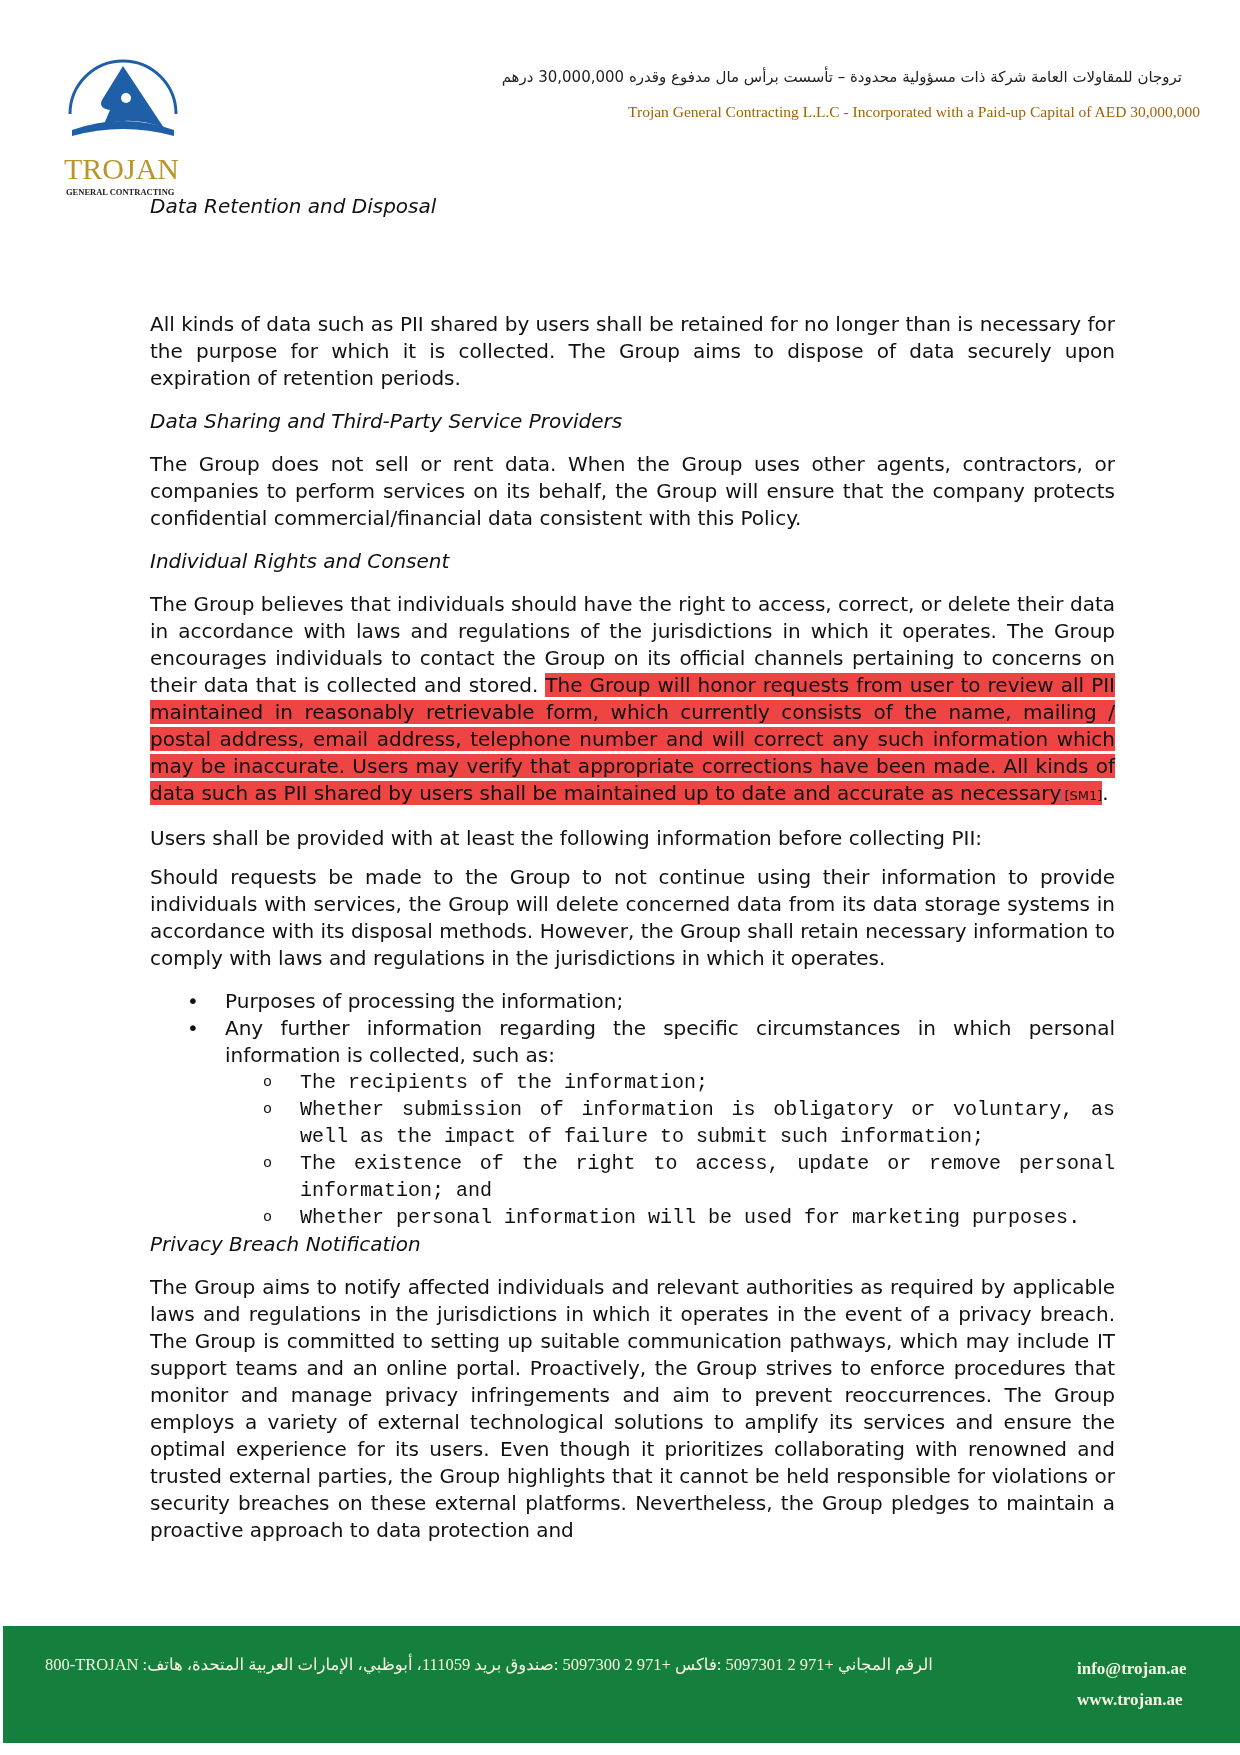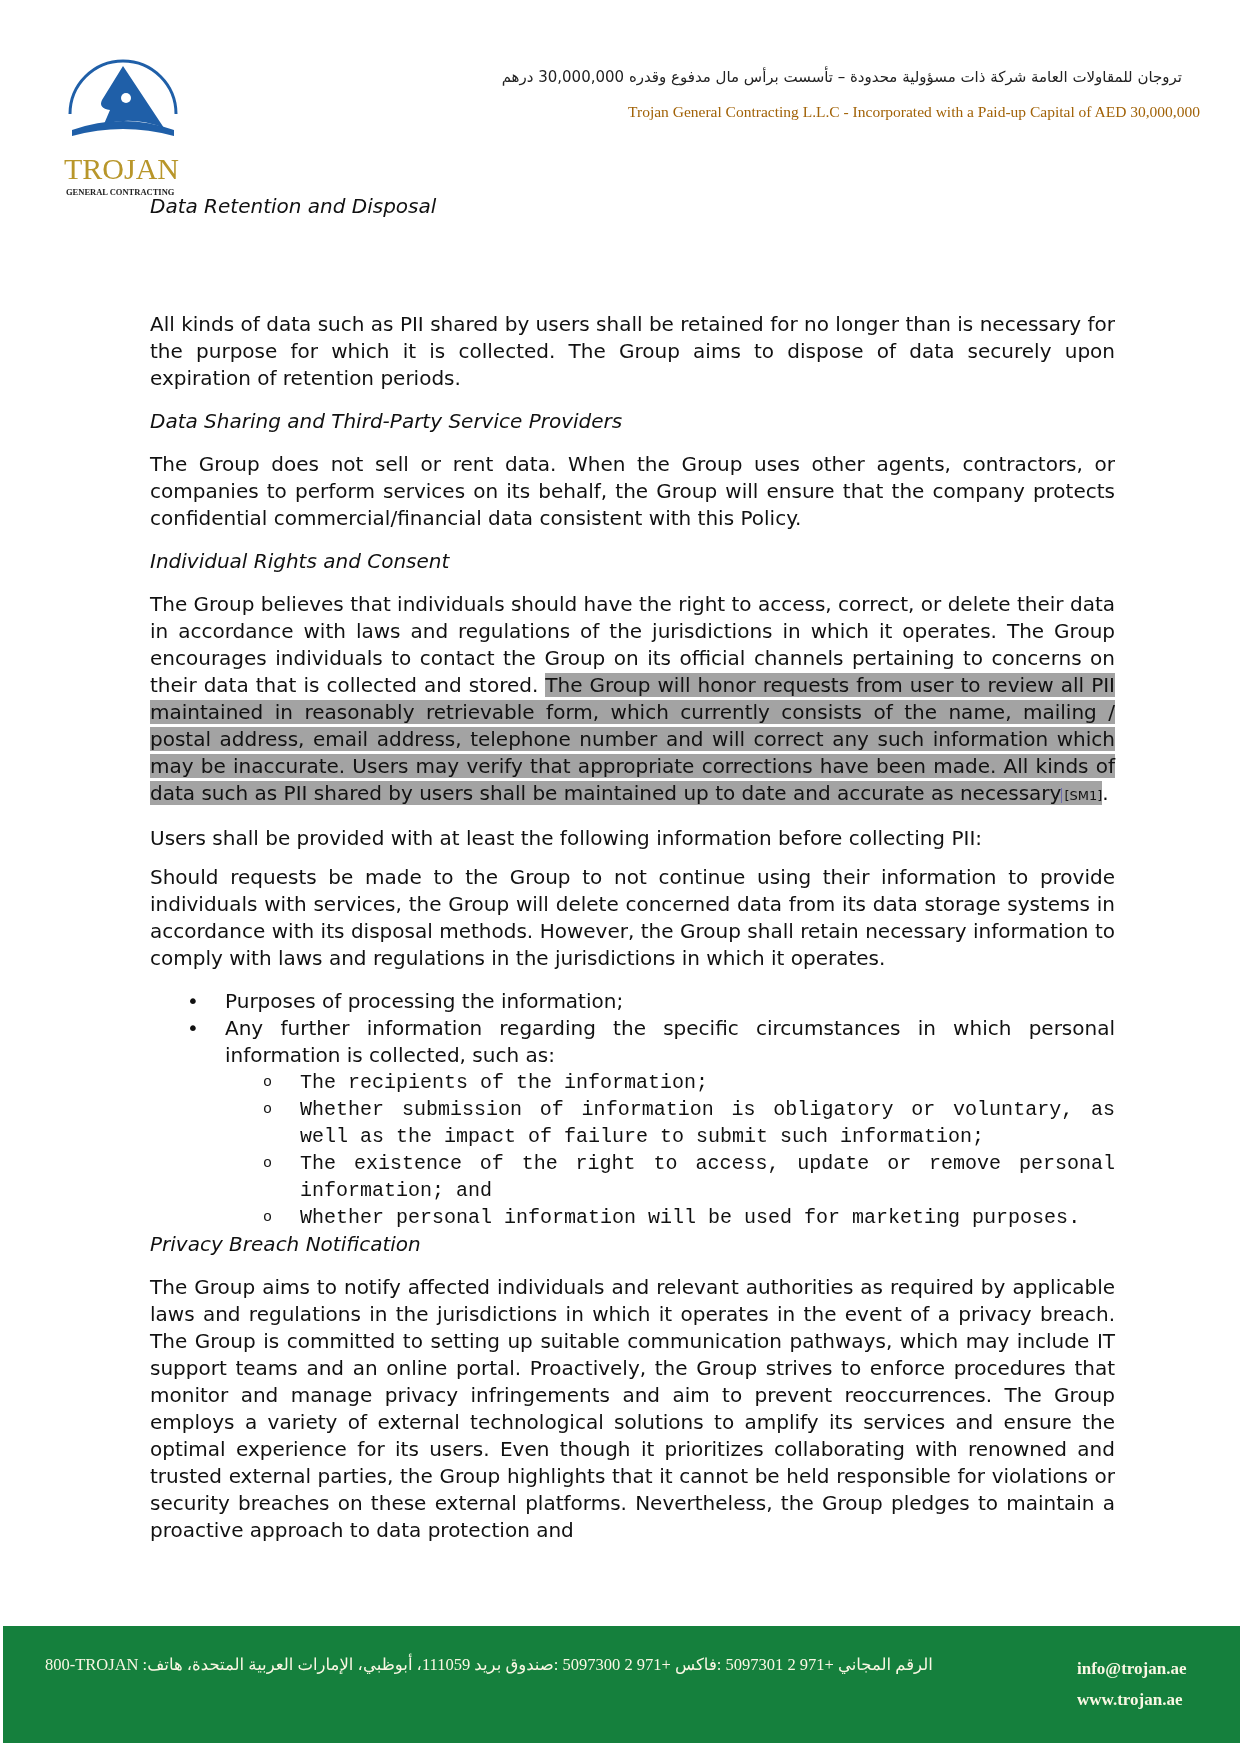--- a/index.html
+++ b/index.html
@@ -7,21 +7,21 @@
   .logo { position:absolute; left:58px; top:52px; width:130px; height:150px; }
   .logo svg { position:absolute; left:6px; top:0; }
   .logo-word { position:absolute; left:6px; top:100px; font-family:"Liberation Serif", serif; font-size:30px; color:#b8962a; letter-spacing:0px; }
   .logo-sub { position:absolute; left:8px; top:135px; font-family:"Liberation Serif", serif; font-size:8.5px; font-weight:bold; color:#222; white-space:nowrap; }
   .hdr-ar { position:absolute; right:58px; top:68px; font-family:"DejaVu Sans", sans-serif; font-size:15px; direction:rtl; color:#222; white-space:nowrap; }
   .hdr-en { position:absolute; right:40px; top:103px; font-family:"Liberation Serif", serif; font-size:15.5px; color:#a16207; white-space:nowrap; }
   .content { position:absolute; left:150px; top:193px; width:965px; font-size:20px; line-height:27px; }
   .title { font-style:italic; font-size:20px; margin:0 0 91px 0; }
   p { margin:0 0 16px 0; text-align:justify; }
   .h { font-style:italic; margin:0 0 16px 0; }
-  .hl { background:#a3a3a3; }
+  .hl { background:#ef4444; }
   .cm { font-size:13px; border-left:1px solid #6a6ab0; padding-left:2px; }
   ul.l1 { list-style:none; margin:0; padding:0; }
   ul.l1 > li { position:relative; padding-left:75px; text-align:justify; }
   ul.l1 > li::before { content:"•"; position:absolute; left:37px; }
   ul.l2 { list-style:none; margin:0; padding:0;font-family:Liberation Mono, monospace; }
   ul.l2 > li { position:relative; padding-left:75px; text-align:justify; }
   ul.l2 > li::before { content:"o"; position:absolute; left:38px; font-size:15px; }
   .footer { position:absolute; left:3px; top:1626px; width:1237px; height:117px; background:#15803d; color:#fbf7e4; font-family:"Liberation Serif", serif; }
   .f1 { position:absolute; left:42px; top:29px; font-size:16.5px; white-space:nowrap; }
   .f2 { position:absolute; left:42px; top:62px; font-size:16.5px; white-space:nowrap; }

